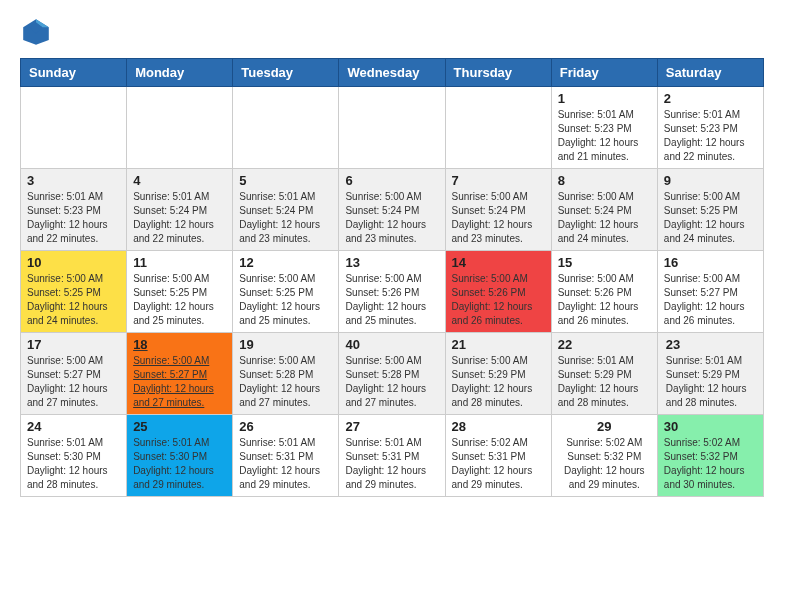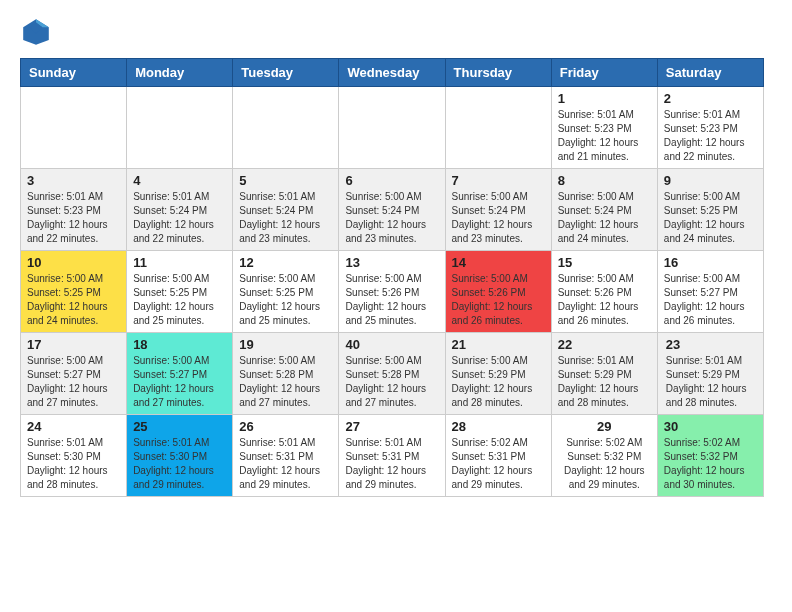--- a/index.html
+++ b/index.html
@@ -205,21 +205,21 @@
           <td style="background: rgb(255, 255, 255);">
             <span class="day-number">16</span>
             <div class="day-info">Sunrise: 5:00 AM<br>Sunset: 5:27 PM<br>Daylight: 12 hours<br>and 26 minutes.</div>
           </td>
         </tr>
         <tr>
           <td style="background: rgb(240, 240, 240);">
             <span class="day-number">17</span>
             <div class="day-info">Sunrise: 5:00 AM<br>Sunset: 5:27 PM<br>Daylight: 12 hours<br>and 27 minutes.</div>
           </td>
-          <td style="background: #5eead4;">
+          <td style="background: #f97316; text-decoration: underline;">
             <span class="day-number">18</span>
             <div class="day-info">Sunrise: 5:00 AM<br>Sunset: 5:27 PM<br>Daylight: 12 hours<br>and 27 minutes.</div>
           </td>
           <td style="background: rgb(240, 240, 240);">
             <span class="day-number">19</span>
             <div class="day-info">Sunrise: 5:00 AM<br>Sunset: 5:28 PM<br>Daylight: 12 hours<br>and 27 minutes.</div>
           </td>
           <td style="background: rgb(240, 240, 240);">
             <span class="day-number">40</span>
             <div class="day-info">Sunrise: 5:00 AM<br>Sunset: 5:28 PM<br>Daylight: 12 hours<br>and 27 minutes.</div>

